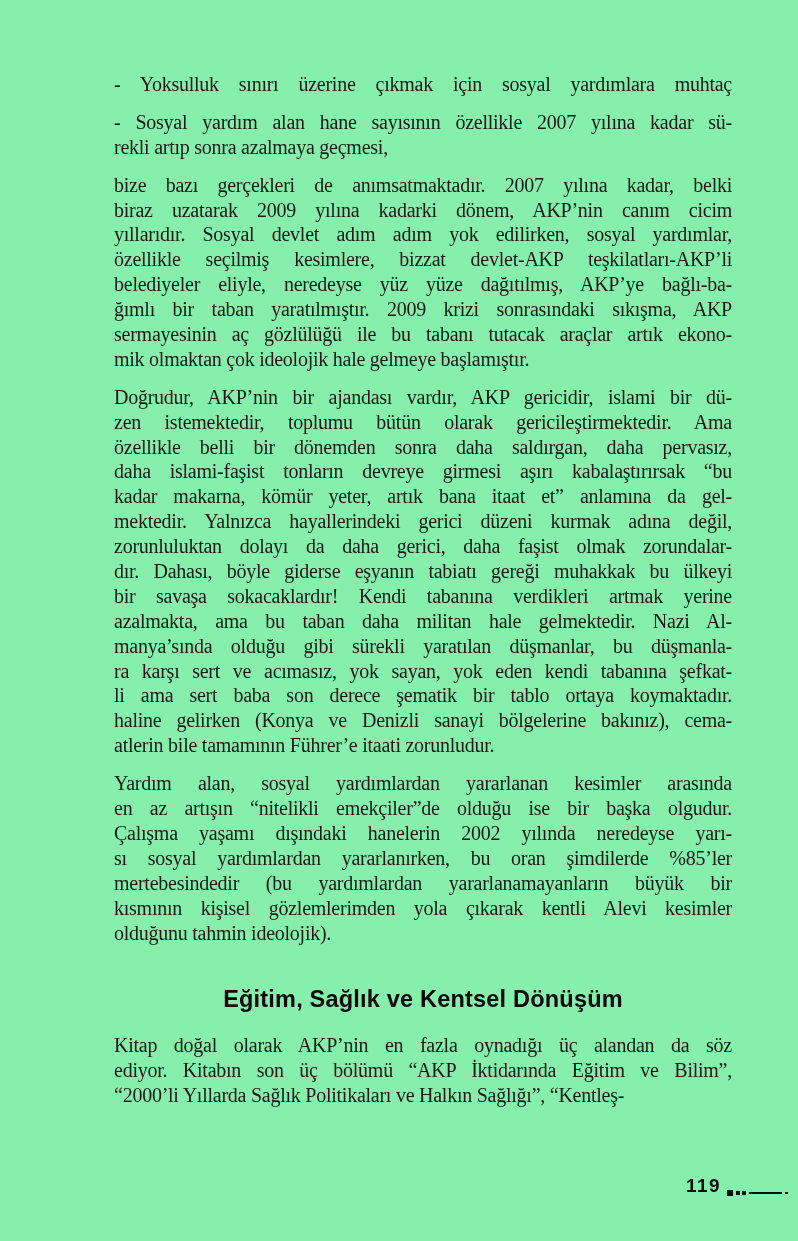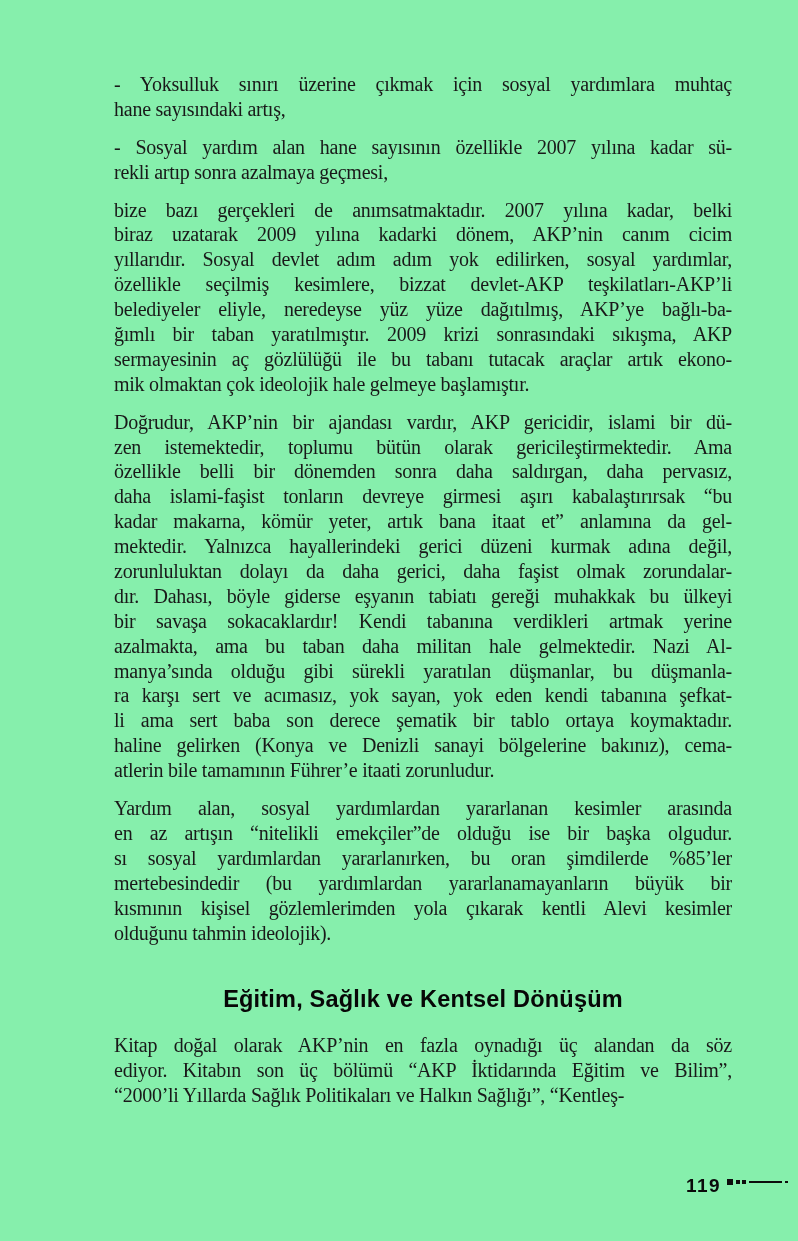--- a/index.html
+++ b/index.html
@@ -49,21 +49,21 @@
     color: #070707;
     margin: 40px 0 20px 0;
     padding: 0;
     text-align: center;
   }
   .folio {
     position: absolute;
     left: 686px;
     top: 1176px;
     display: flex;
-    align-items: flex-start;
+    align-items: flex-end;
   }
   .pagenum {
     font-family: "Liberation Sans", sans-serif;
     font-weight: bold;
     font-size: 19px;
     letter-spacing: 1.5px;
     color: #0a0a0a;
     line-height: 20px;
   }
   .deco {
@@ -79,21 +79,20 @@
   .enddot { display: inline-block; width: 2.5px; height: 2.5px; background: #0d0d0d; margin-left: 3px; }
 </style>
 </head>
 <body>
 
 <div class="page">
 
   <main class="content" id="content">
       <p class="para">
         <span class="line">- Yoksulluk sınırı üzerine çıkmak için sosyal yardımlara muhtaç</span>
-        <span class="line last">hane sayısındaki artış,</span>
       </p>
       <p class="para">
         <span class="line">- Sosyal yardım alan hane sayısının özellikle 2007 yılına kadar sü-</span>
         <span class="line last">rekli artıp sonra azalmaya geçmesi,</span>
       </p>
       <p class="para">
         <span class="line">bize bazı gerçekleri de anımsatmaktadır. 2007 yılına kadar, belki</span>
         <span class="line">biraz uzatarak 2009 yılına kadarki dönem, AKP’nin canım cicim</span>
         <span class="line">yıllarıdır. Sosyal devlet adım adım yok edilirken, sosyal yardımlar,</span>
         <span class="line">özellikle seçilmiş kesimlere, bizzat devlet-AKP teşkilatları-AKP’li</span>
@@ -115,20 +114,21 @@
         <span class="line">azalmakta, ama bu taban daha militan hale gelmektedir. Nazi Al-</span>
         <span class="line">manya’sında olduğu gibi sürekli yaratılan düşmanlar, bu düşmanla-</span>
         <span class="line">ra karşı sert ve acımasız, yok sayan, yok eden kendi tabanına şefkat-</span>
         <span class="line">li ama sert baba son derece şematik bir tablo ortaya koymaktadır.</span>
         <span class="line">haline gelirken (Konya ve Denizli sanayi bölgelerine bakınız), cema-</span>
         <span class="line last">atlerin bile tamamının Führer’e itaati zorunludur.</span>
       </p>
       <p class="para">
         <span class="line">Yardım alan, sosyal yardımlardan yararlanan kesimler arasında</span>
         <span class="line">en az artışın “nitelikli emekçiler”de olduğu ise bir başka olgudur.</span>
+        <span class="line">Çalışma yaşamı dışındaki hanelerin 2002 yılında neredeyse yarı-</span>
         <span class="line">sı sosyal yardımlardan yararlanırken, bu oran şimdilerde %85’ler</span>
         <span class="line">mertebesindedir (bu yardımlardan yararlanamayanların büyük bir</span>
         <span class="line">kısmının kişisel gözlemlerimden yola çıkarak kentli Alevi kesimler</span>
         <span class="line last">olduğunu tahmin ideolojik).</span>
       </p>
       <h2 class="heading">Eğitim, Sağlık ve Kentsel Dönüşüm</h2>
       <p class="para">
         <span class="line">Kitap doğal olarak AKP’nin en fazla oynadığı üç alandan da söz</span>
         <span class="line">ediyor. Kitabın son üç bölümü “AKP İktidarında Eğitim ve Bilim”,</span>
         <span class="line last">“2000’li Yıllarda Sağlık Politikaları ve Halkın Sağlığı”, “Kentleş-</span>

